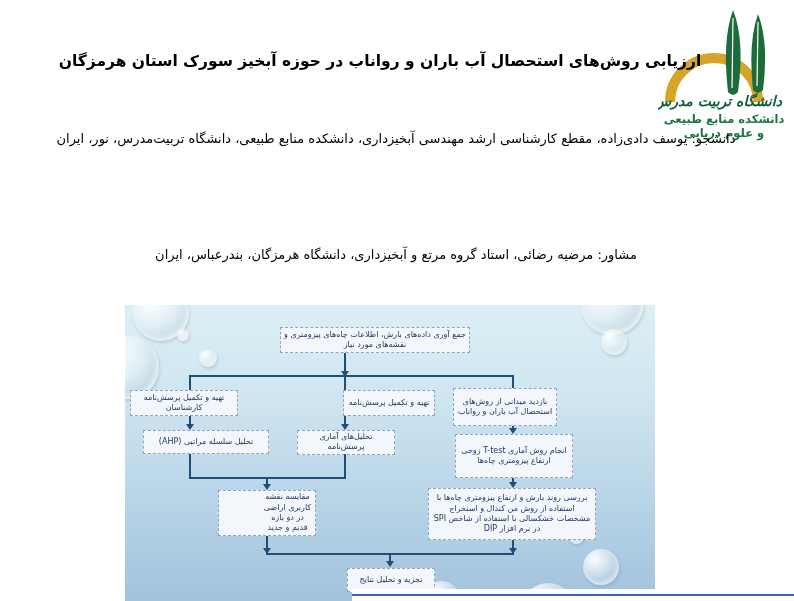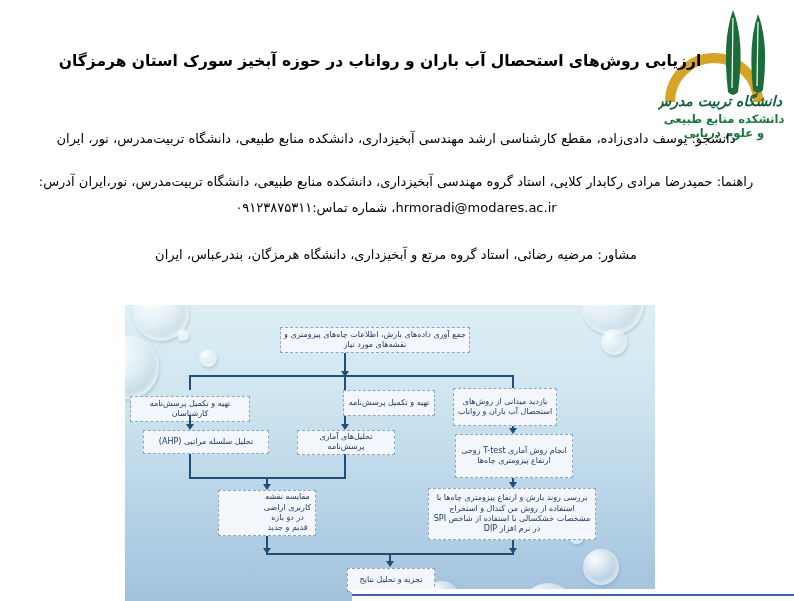--- a/index.html
+++ b/index.html
@@ -42,22 +42,20 @@
     <path d="M100 10 Q90 38 95 86 Q100 92 105 86 Q111 38 100 10 Z" fill="#1C6B3A"></path>
     <path d="M75 14 L74 84" stroke="#ffffff" stroke-width="1.2"></path>
     <path d="M100 18 L99 82" stroke="#ffffff" stroke-width="1.2"></path>
     <text x="60" y="102" text-anchor="middle" font-size="14" font-weight="bold" font-style="italic" fill="#0F5E38">دانشگاه تربیت مدرس</text>
     <text x="66" y="119" text-anchor="middle" font-size="11.5" font-weight="bold" fill="#1B7742">دانشکده منابع طبیعی</text>
     <text x="66" y="133" text-anchor="middle" font-size="11.5" font-weight="bold" fill="#1B7742">و علوم دریایی</text>
   </svg>
 
   <div class="abs doc-title">ارزیابی روش‌های استحصال آب باران و رواناب در حوزه آبخیز سورک استان هرمزگان</div>
   <div class="abs doc-line l-student">دانشجو: یوسف دادی‌زاده، مقطع کارشناسی ارشد مهندسی آبخیزداری، دانشکده منابع طبیعی، دانشگاه تربیت‌مدرس، نور، ایران</div>
-  <div class="abs doc-line l-sup1">راهنما: حمیدرضا مرادی رکابدار کلایی، استاد گروه مهندسی آبخیزداری، دانشکده منابع طبیعی، دانشگاه تربیت‌مدرس، نور،ایران آدرس:</div>
-  <div class="abs doc-line l-sup2">hrmoradi@modares.ac.ir، شماره تماس:۰۹۱۲۳۸۷۵۳۱۱</div>
   <div class="abs doc-line l-advisor">مشاور: مرضیه رضائی، استاد گروه مرتع و آبخیزداری، دانشگاه هرمزگان، بندرعباس، ایران</div>
 
   <div class="abs slide">
 
     <div class="bubble" style="left:-30px;top:30px;width:64px;height:64px;"></div>
     <div class="bubble" style="left:8px;top:-20px;width:56px;height:56px;"></div>
     <div class="bubble" style="left:52px;top:24px;width:12px;height:12px;"></div>
     <div class="bubble" style="left:74px;top:44px;width:18px;height:18px;"></div>
     <div class="bubble" style="left:455px;top:-34px;width:64px;height:64px;"></div>
     <div class="bubble" style="left:476px;top:24px;width:26px;height:26px;"></div>
@@ -68,21 +66,21 @@
 
 
     <div class="cl" style="left:219px;top:47px;width:2px;height:22px;"></div>
     <div class="ar" style="left:216px;top:66px;"></div>
     <div class="cl" style="left:64px;top:70px;width:325px;height:2px;"></div>
     <div class="cl" style="left:64px;top:70px;width:2px;height:15px;"></div>
     <div class="cl" style="left:219px;top:70px;width:2px;height:15px;"></div>
     <div class="cl" style="left:387px;top:70px;width:2px;height:13px;"></div>
 
     <div class="fbox" style="left:155px;top:22px;width:190px;min-height:26px;">جمع آوری داده‌های بارش، اطلاعات چاه‌های پیزومتری و نقشه‌های مورد نیاز</div>
-    <div class="fbox" style="left:5px;top:91px;width:120px;min-height:26px;">تهیه و تکمیل پرسش‌نامه کارشناسان</div>
+    <div class="fbox" style="left:5px;top:85px;width:108px;min-height:26px;">تهیه و تکمیل پرسش‌نامه کارشناسان</div>
     <div class="fbox" style="left:175px;top:85px;width:92px;min-height:26px;margin-left:43px;">تهیه و تکمیل پرسش‌نامه</div>
     <div class="fbox" style="left:328px;top:83px;width:104px;min-height:38px;">بازدید میدانی از روش‌های استحصال آب باران و رواناب</div>
 
     <div class="cl" style="left:64px;top:111px;width:2px;height:9px;"></div>
     <div class="ar" style="left:61px;top:119px;"></div>
     <div class="cl" style="left:219px;top:111px;width:2px;height:9px;"></div>
     <div class="ar" style="left:216px;top:119px;"></div>
     <div class="cl" style="left:387px;top:121px;width:2px;height:4px;"></div>
     <div class="ar" style="left:384px;top:123px;"></div>
 

